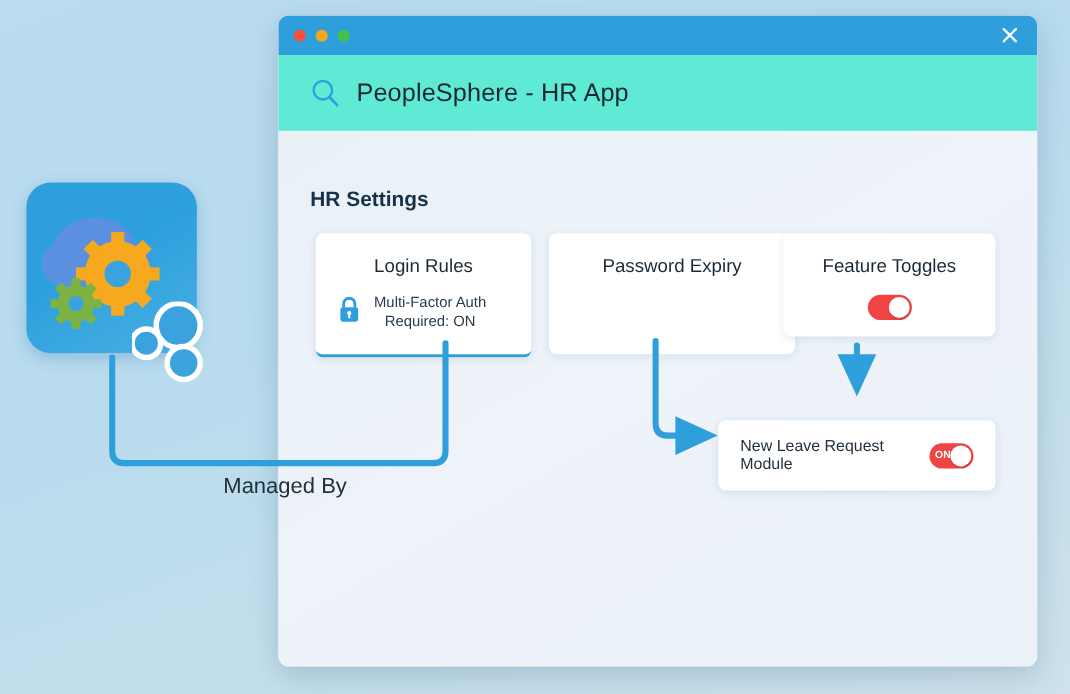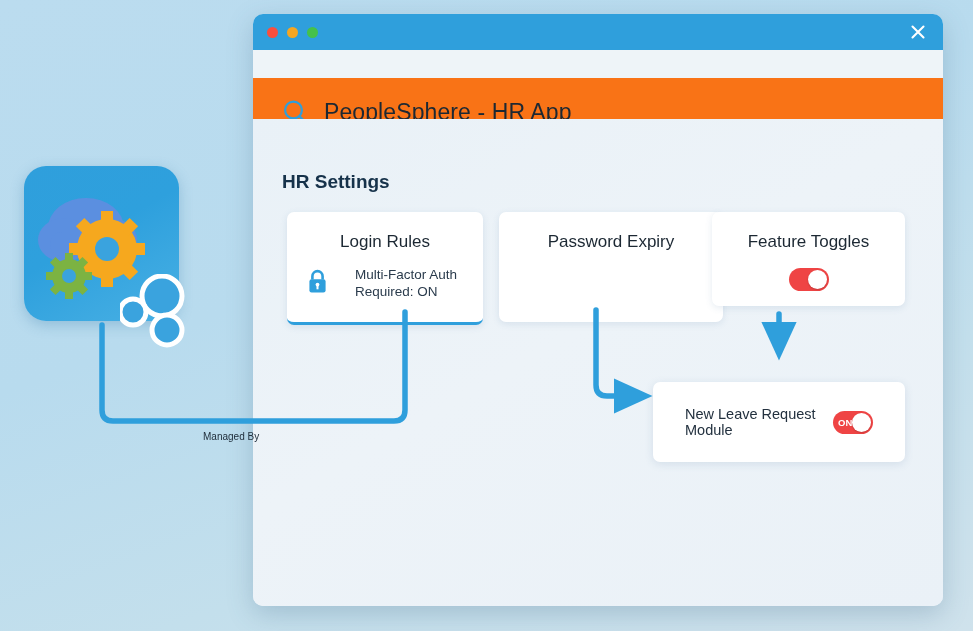--- a/index.html
+++ b/index.html
@@ -54,24 +54,23 @@
     position: absolute; right: 14px; top: 50%;
     transform: translateY(-50%);
     width: 22px; height: 22px;
     display: flex; align-items: center; justify-content: center;
     cursor: pointer;
   }
   #close-btn svg { display: block; }
 
   #header-bar {
     height: 69px;
-    background: #f97316;
+    background: #5eead4;
     display: flex; align-items: center;
     padding: 0 28px;
-    margin-top: 28px;
   }
   #search-icon { margin-right: 14px; display: flex; }
   #app-title {
     font-size: 23px;
     color: #1c2833;
     letter-spacing: .1px;
   }
 
   #window-body {
     position: absolute;
@@ -104,21 +103,22 @@
   .card-title {
     text-align: center;
     font-size: 17px;
     color: #1c2833;
     margin-top: 20px;
   }
   .card-row {
     display: flex; align-items: center;
     justify-content: center;
     margin-top: 16px;
-    gap: 27px;
+    gap: 12px;
+    text-align: center;
   }
   .card-row .txt {
     font-size: 13.5px; color: #2a3b4c; line-height: 1.25;
   }
   #login-row { justify-content: flex-start; padding-left: 20px; margin-top: 15px; }
 
   
   .toggle {
     width: 40px; height: 23px;
     border-radius: 12px;
@@ -136,39 +136,39 @@
   .toggle .onlabel {
     position: absolute; left: 5px; top: 50%;
     transform: translateY(-50%);
     font-size: 9.5px; font-weight: bold; color: #ffffff;
     letter-spacing: .2px;
   }
 
   
   #card-leave {
     position: absolute;
-    left: 400px; top: 263px; width: 252px; height: 80px;
+    left: 400px; top: 263px; width: 252px; height: 64px;
     background: #ffffff; border-radius: 7px;
     box-shadow: 0 2px 8px rgba(80,120,160,.16);
     display: flex; align-items: center;
-    padding: 0 32px;
+    padding: 0 20px;
     gap: 10px;
   }
   #leave-label { font-size: 14.5px; color: #23313f; flex: 1; }
 
   
   #connectors {
     position: absolute; left: 0; top: 0;
     width: 973px; height: 631px;
     pointer-events: none;
   }
   #managed-by-label {
     position: absolute;
     left: 203px; top: 431px;
-    font-size: 10px; color: #22303d;
+    font-size: 20px; color: #22303d;
   }
 </style>
 </head>
 <body>
 
 <div id="app-icon-wrap">
   <div id="app-icon">
     <svg width="155" height="155" viewBox="0 0 155 155">
 
       <g>

